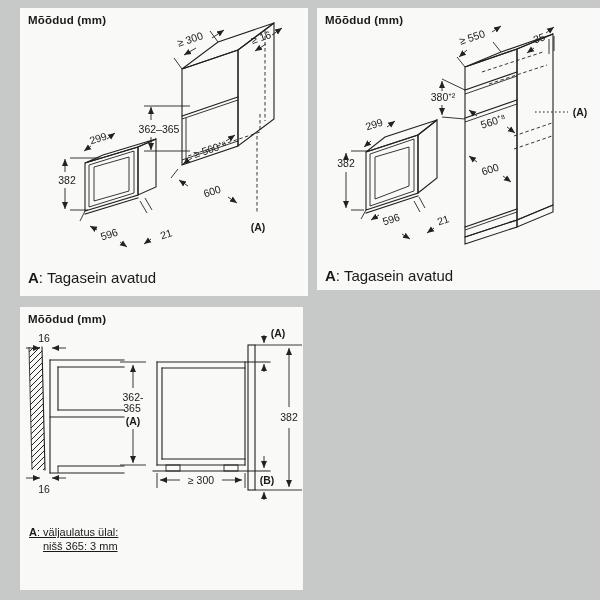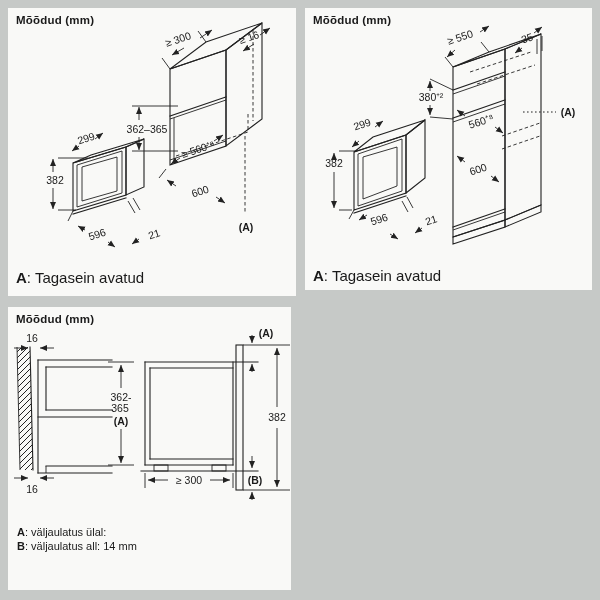--- a/index.html
+++ b/index.html
@@ -2,31 +2,31 @@
 <html><head>
 <meta charset="utf-8">
 <style>
   html,body{margin:0;padding:0;}
   body{
     width:600px;height:600px;overflow:hidden;position:relative;
     background:#c6c9c7;
     font-family:"Liberation Sans", sans-serif;
     color:#1a1a1a;
   }
-  .panel{position:absolute;background:#f9f9f7;}
+  .panel{position:absolute;background:#f9f9f7;margin-left:12px;}
   #panel1{left:8px;top:8px;width:288px;height:288px;}
   #panel2{left:305px;top:8px;width:287px;height:282px;}
   #panel3{left:8px;top:307px;width:283px;height:283px;}
   .ptitle{position:absolute;left:8px;top:6px;font-size:11.5px;font-weight:bold;letter-spacing:.2px;}
   .pnote{position:absolute;left:8px;font-size:15px;}
   .pnote b{font-weight:bold;}
   #panel1 .pnote{top:261px;}
   #panel2 .pnote{top:259px;}
   .legend{position:absolute;left:9px;top:219px;font-size:11px;line-height:13.8px;}
-  .legend .row{white-space:nowrap;}
+  .legend .row{white-space:nowrap;text-decoration:underline;}
   .legend .indent{padding-left:14px;}
   svg{position:absolute;left:0;top:0;}
   svg .ln{stroke:#222;stroke-width:1.1;fill:none;stroke-linecap:square;}
   svg .thin{stroke:#222;stroke-width:.9;fill:none;}
   svg .dash{stroke:#222;stroke-width:.9;fill:none;stroke-dasharray:3.5 2.5;}
   svg .dot{stroke:#222;stroke-width:1;fill:none;stroke-dasharray:1.6 2.4;}
   svg text{font-family:"Liberation Sans", sans-serif;font-size:10.5px;fill:#1a1a1a;}
   svg text.b{font-weight:bold;}
 </style>
 </head>
@@ -334,17 +334,17 @@
       <line class="thin" x1="225" y1="166" x2="225" y2="181"></line>
       <line class="thin" x1="160" y1="173" x2="140" y2="173" marker-end="url(#a3)"></line>
       <line class="thin" x1="202" y1="173" x2="222" y2="173" marker-end="url(#a3)"></line>
     </g>
   </svg>
 
   <div class="legend">
     <div class="row">
       <b>A</b><span>: väljaulatus ülal:</span>
     </div>
-    <div class="row">
-      <b>B</b><span>: väljaulatus all: 14 mm</span>
+    <div class="row indent">
+      <span>nišš 365: 3 mm</span>
     </div>
   </div>
 </div>
 
 </body></html>

